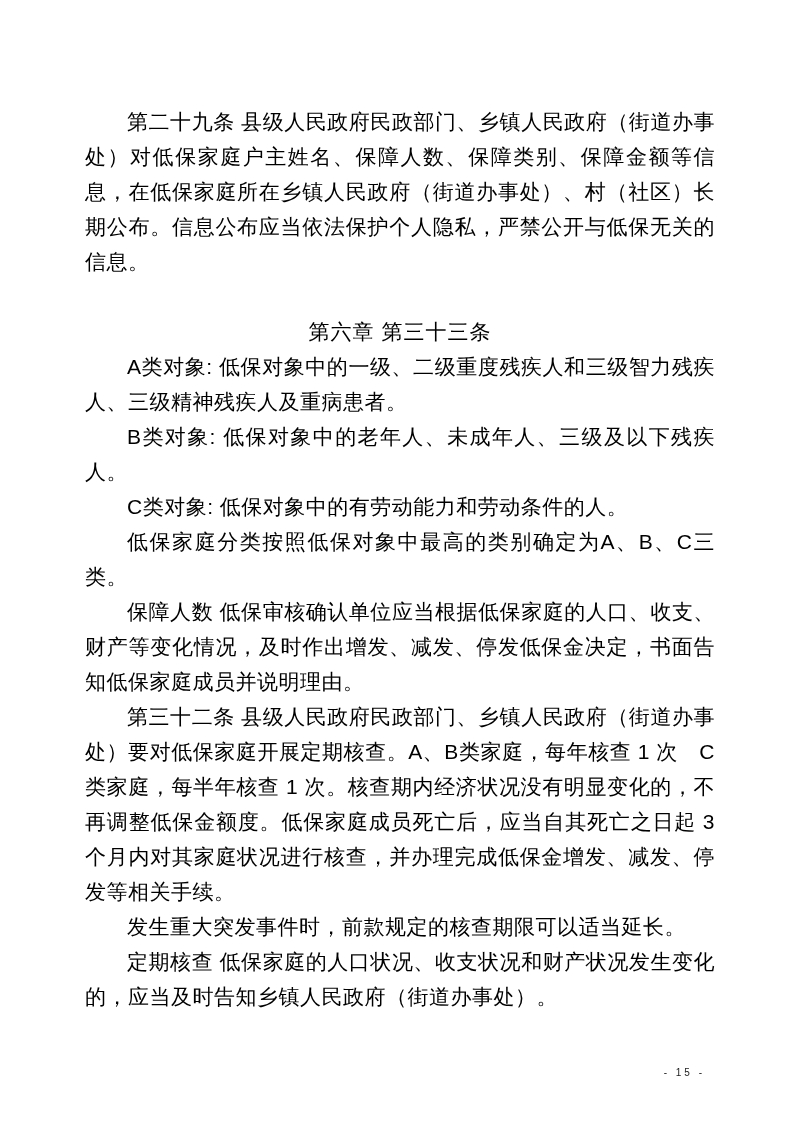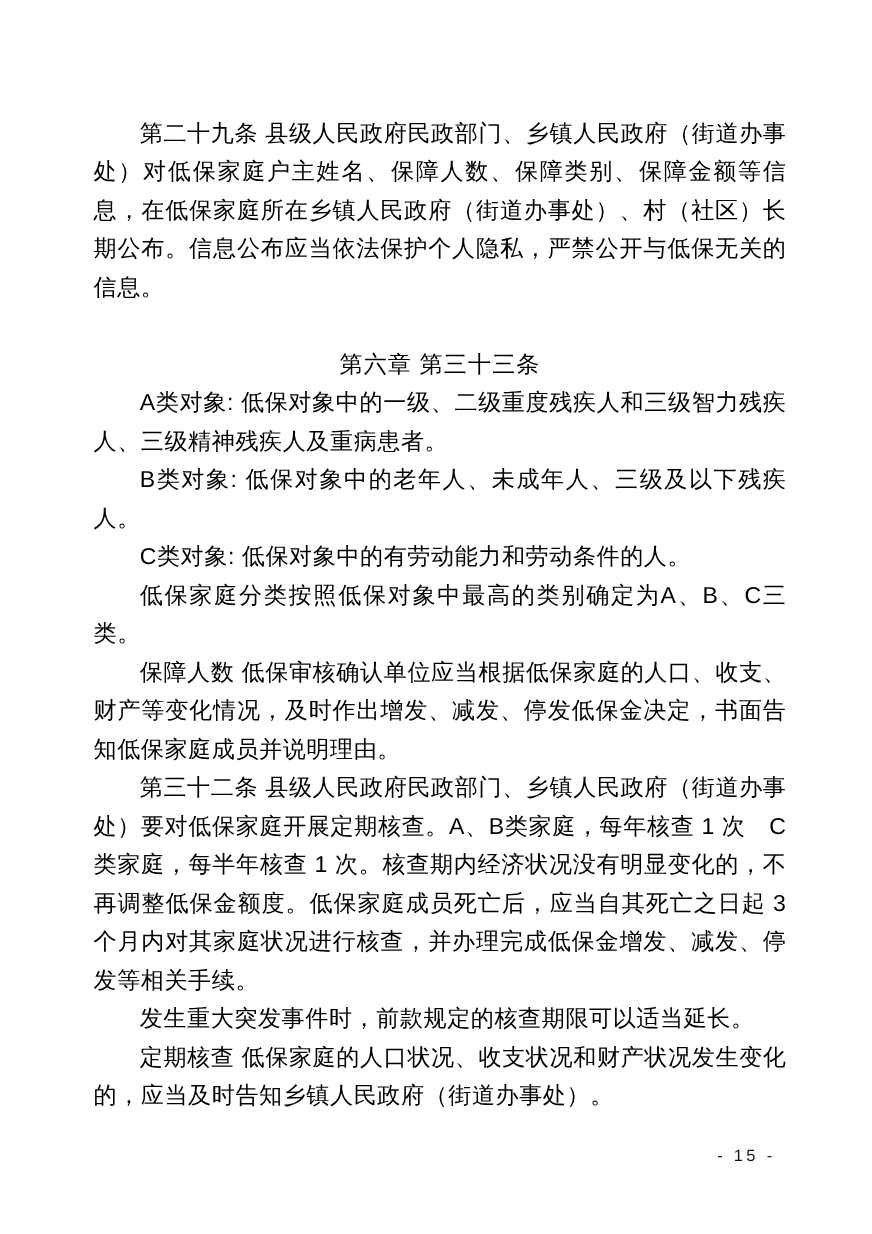--- a/index.html
+++ b/index.html
@@ -38,22 +38,22 @@
     margin: 35px 0 0 0;
     font-size: 21px;
     line-height: 35px;
     text-align: center;
     text-indent: 0;
     letter-spacing: 1px;
   }
   .page-footer {
     position: absolute;
     right: 88px;
-    bottom: 63px;
-    font-size: 15px;
+    bottom: 44px;
+    font-size: 10px;
     letter-spacing: 3px;
     color: #1a1a1a;
     font-family: "Liberation Sans", sans-serif;
   }
 </style>
 </head>
 <body>
 
 <div class="page">
   <div class="doc-body" id="doc-body">

